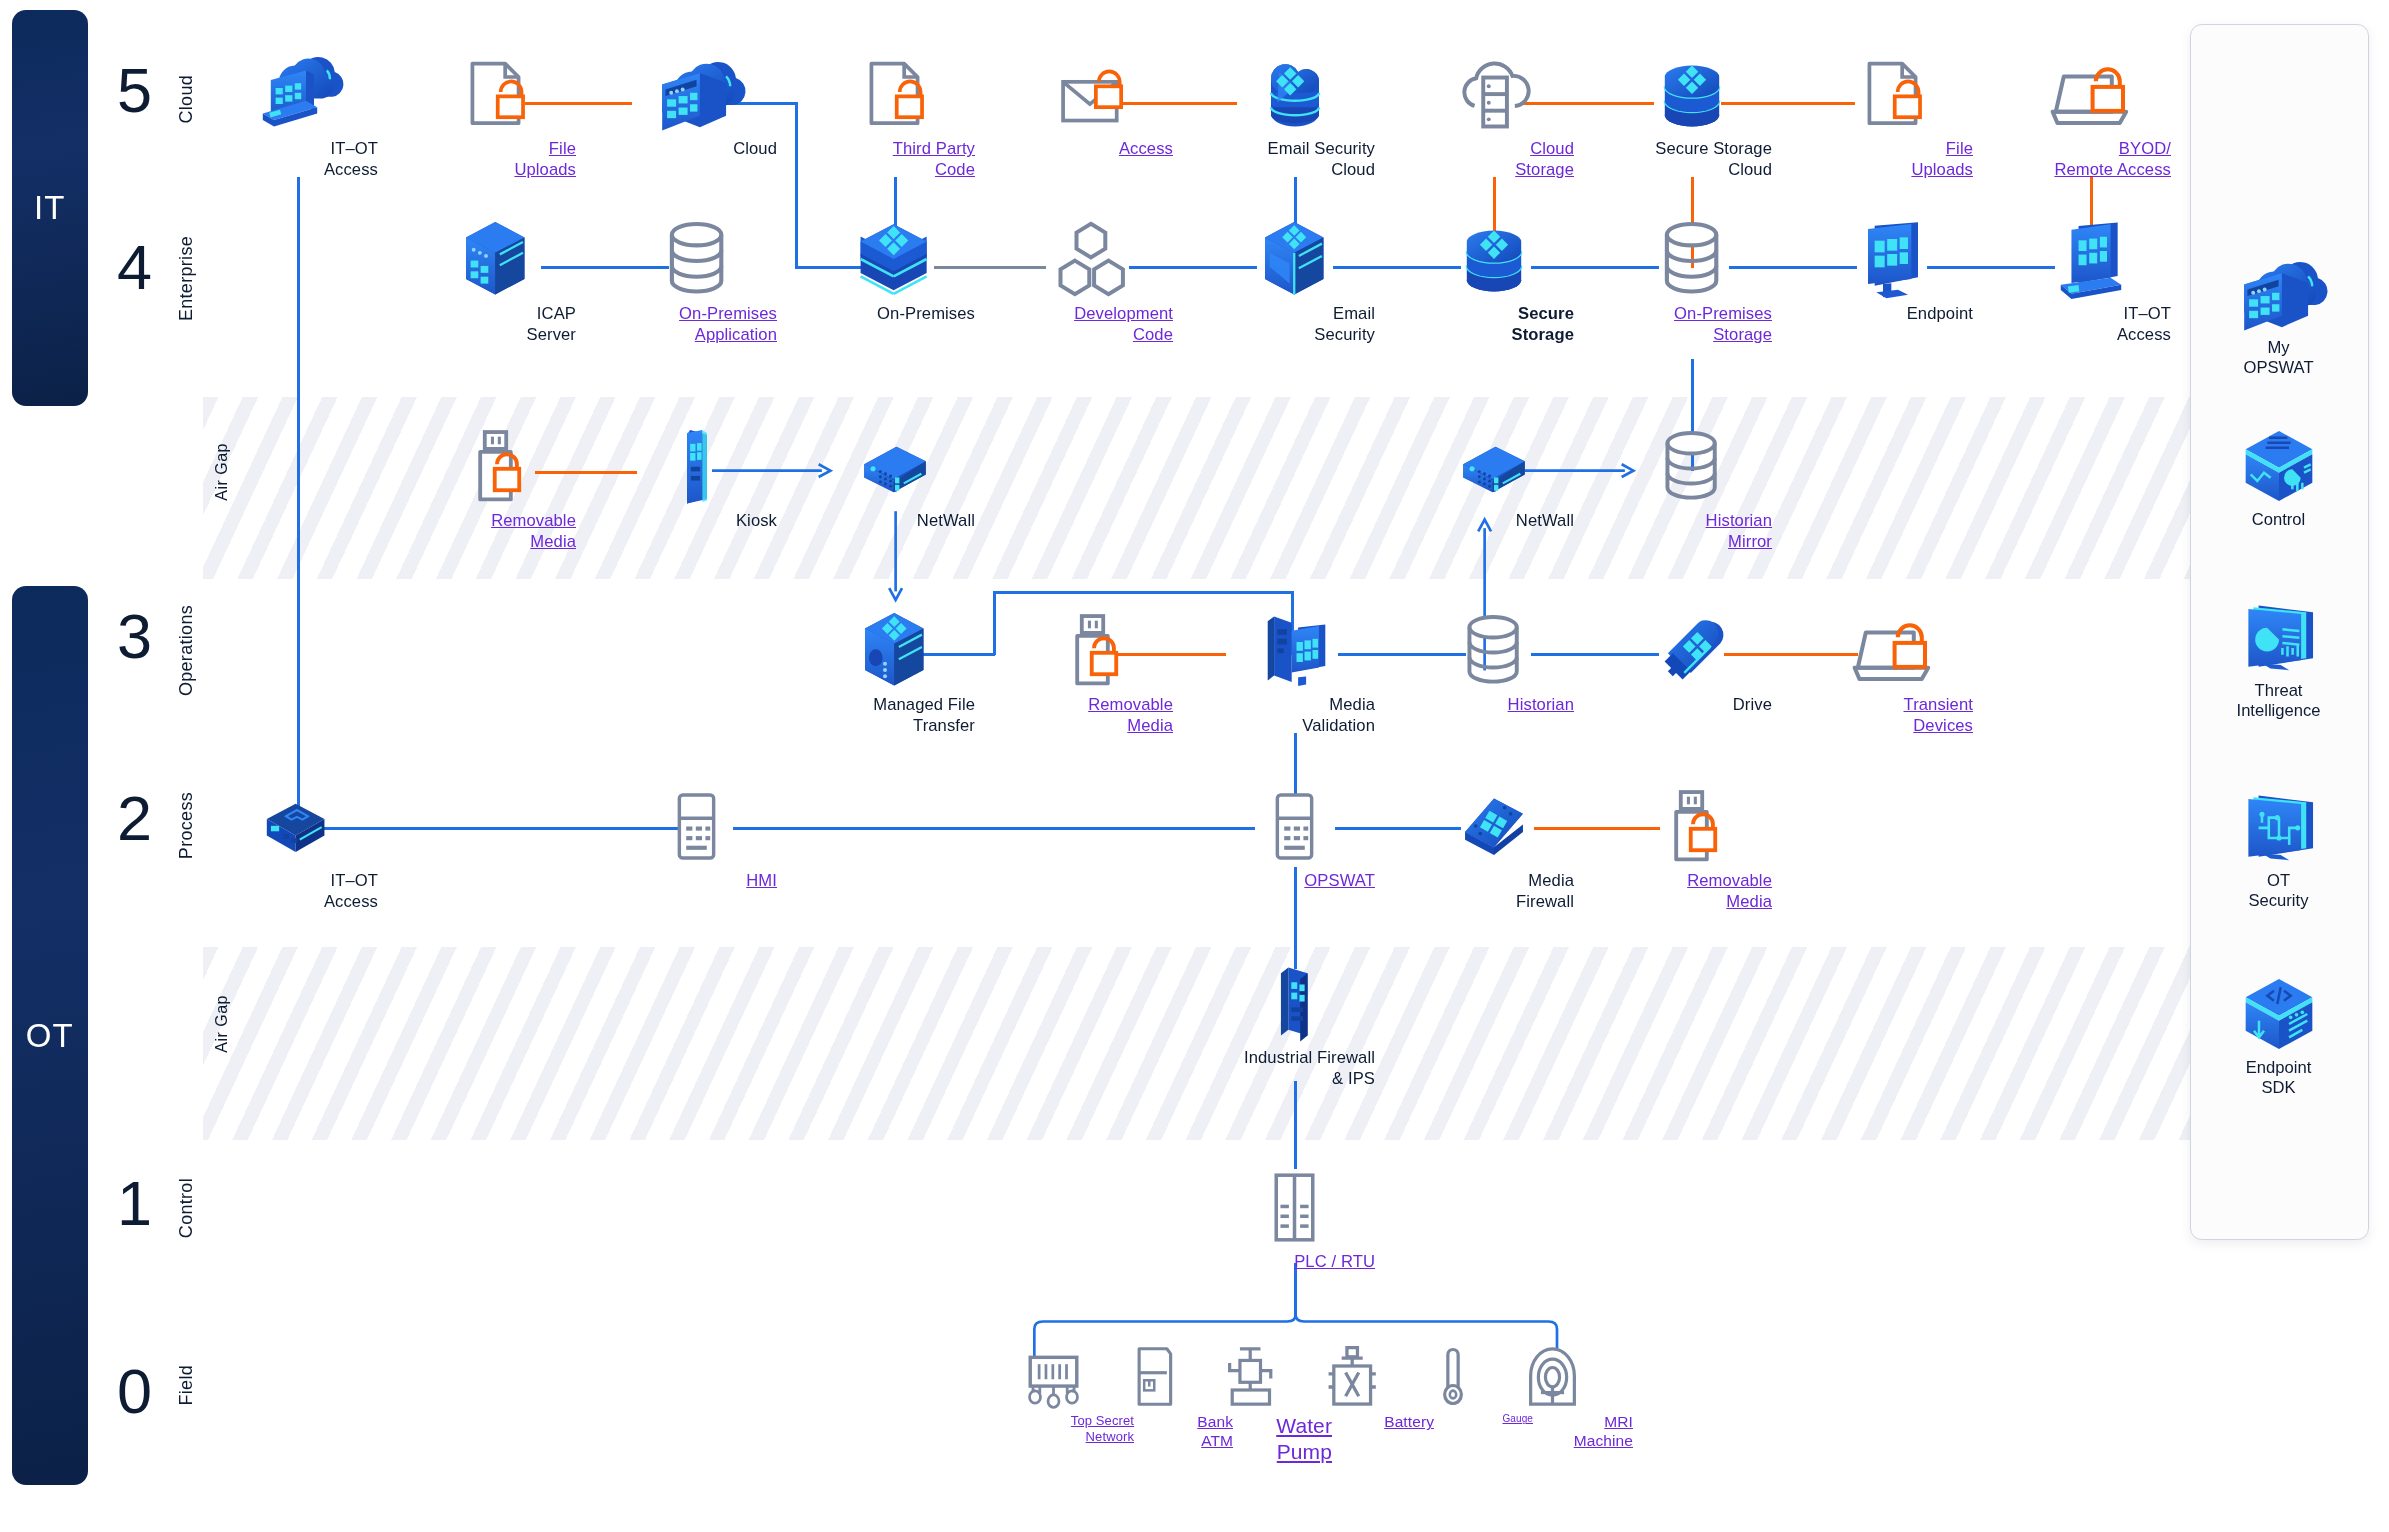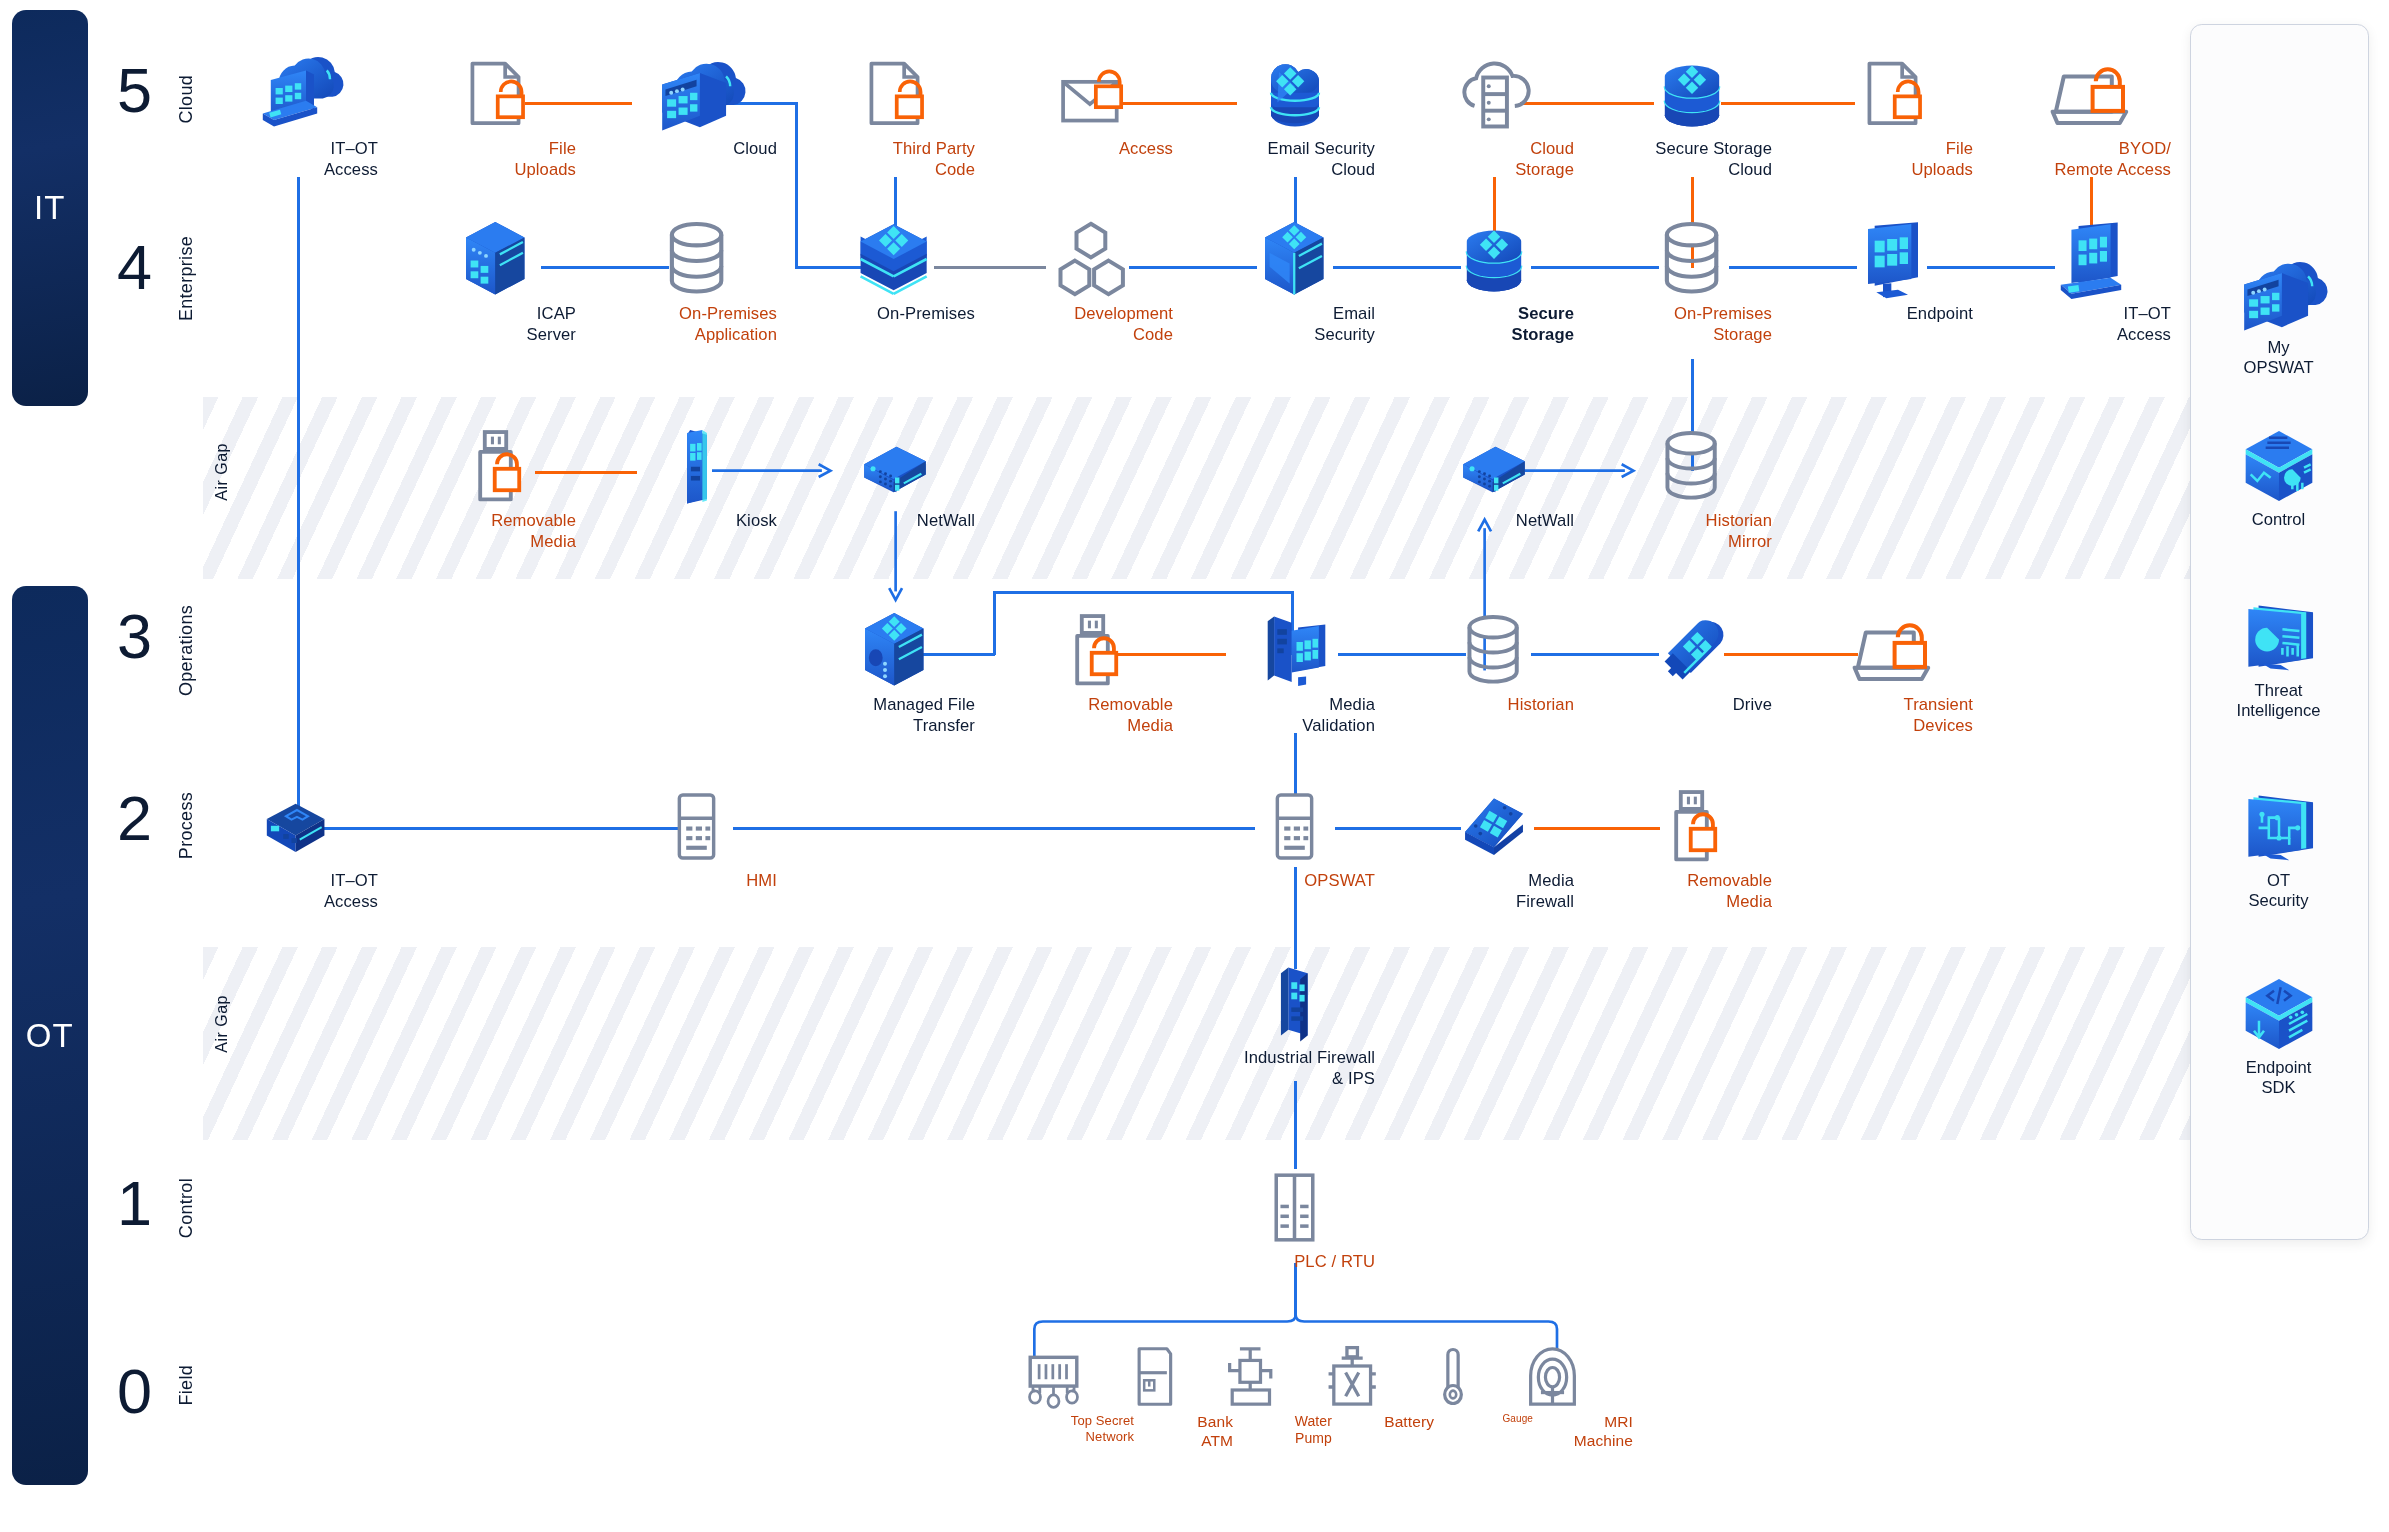--- a/index.html
+++ b/index.html
@@ -29,21 +29,21 @@
           background-image:repeating-linear-gradient(115deg,
               #eef0f5 0px,#eef0f5 14px,#ffffff 14px,#ffffff 36px);}
   .airgap-label{position:absolute;font-size:16px;color:#0d1b33;
             writing-mode:vertical-rl;transform:rotate(180deg);letter-spacing:0.5px;}
 
   
   .node{position:absolute;width:161px;margin-left:-80px;text-align:right;}
   .node .ico{height:80px;display:flex;align-items:center;justify-content:center;}
   .node .cap{margin-top:5.4px;font-size:16.6px;line-height:1.22;letter-spacing:0.1px;}
   .node.primary .cap{color:#0d1b33;}
-  .node.muted   .cap{color:#c2410c;}
+  .node.muted   .cap{color:#6d28d9;text-decoration:underline;}
 
   
   .ln{position:absolute;background:#1f6fe5;}
   .ln.h{height:2.7px;}
   .ln.v{width:2.7px;}
   .ln.or{background:#f96206;}
   .ln.gr{background:#7b879e;}
 
   
   #panel{position:absolute;left:2190px;top:23.6px;width:177px;height:1214px;
@@ -991,21 +991,21 @@
   </div>
   <div class="cap" style="font-size:15.5px">Bank<br>ATM</div>
 </div>
 
 <div class="node muted" style="left:1251px;top:1344px;">
   <div class="ico" style="height:64px">
     <svg width="59" height="63" viewBox="0 0 88 98">
         <use href="#i-pump"></use>
       </svg>
   </div>
-  <div class="cap" style="font-size:14px">Water<br>Pump</div>
+  <div class="cap" style="font-size:21px">Water<br>Pump</div>
 </div>
 
 <div class="node muted" style="left:1353px;top:1344px;">
   <div class="ico" style="height:64px">
     <svg width="59" height="63" viewBox="0 0 88 96">
         <use href="#i-battery"></use>
       </svg>
   </div>
   <div class="cap" style="font-size:15.5px">Battery</div>
 </div>

